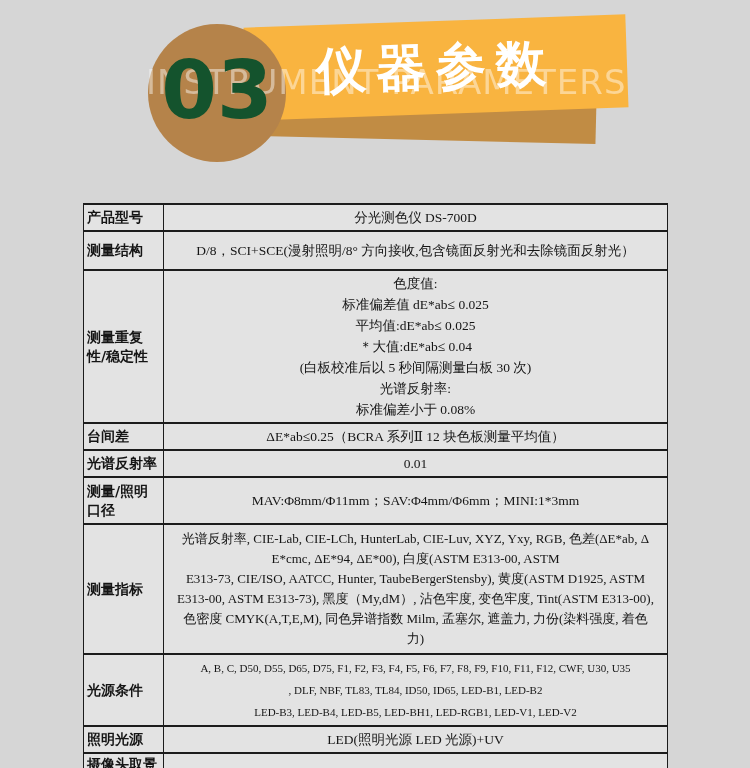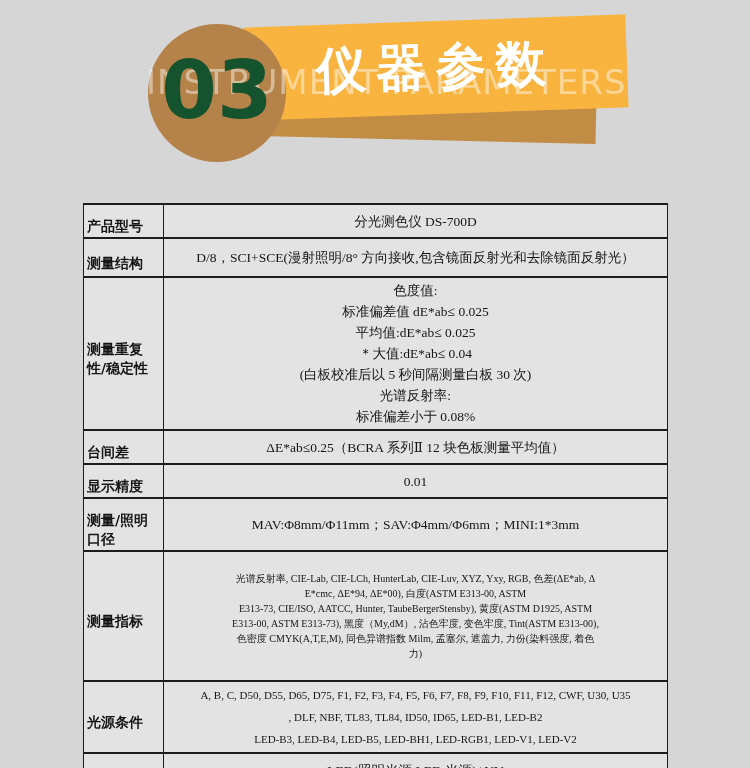--- a/index.html
+++ b/index.html
@@ -58,34 +58,34 @@
     border-bottom:2px solid #1c1c1c;
     border-left:1px solid #1c1c1c;
     border-right:1px solid #1c1c1c;
     vertical-align:middle;
     overflow:hidden;
   }
   td.lbl {
     width:80px;
     font-family:"DejaVu Sans","Liberation Sans",sans-serif;
     font-weight:700; font-size:14px; line-height:19px;
-    padding:12px 2px 1px 3px; text-align:left;
+    padding:1px 2px 1px 3px; text-align:left;
   }
   td.val {
     text-align:center; font-size:13.5px; line-height:21px;
     white-space:pre-line; padding:2px 4px;
   }
   tr.r1  { height:25px; }
   tr.r2  { height:39px; }
   tr.r3  { height:150px; }
   tr.r4  { height:25px; }
   tr.r5  { height:22px; }
   tr.r6  { height:47px; }
   tr.r7  { height:130px; }
-  tr.r7 td.val { font-size:10px; line-height:15px; }
+  tr.r7 td.val { font-size:13px; line-height:20px; }
   tr.r8  { height:67px; }
   tr.r8 td.val { font-size:11px; line-height:22px;margin-top:15px; }
   tr.r9  { height:23px;margin-left:44px; }
   tr.r10 { height:42px; }
 </style>
 </head>
 <body style="background: rgb(214, 214, 214);">
 
 <div class="header">
   <div class="banner-shadow" style="background: rgb(193, 140, 68);"></div>
@@ -114,21 +114,21 @@
 ＊大值:dE*ab≤ 0.04
 (白板校准后以 5 秒间隔测量白板 30 次)
 光谱反射率:
 标准偏差小于 0.08%</td>
     </tr>
     <tr class="r4">
       <td class="lbl">台间差</td>
       <td class="val">ΔE*ab≤0.25（BCRA 系列Ⅱ 12 块色板测量平均值）</td>
     </tr>
     <tr class="r5">
-      <td class="lbl">显示精度</td>
+      <td class="lbl">光谱反射率</td>
       <td class="val">0.01</td>
     </tr>
     <tr class="r6">
       <td class="lbl">测量/照明口径</td>
       <td class="val">MAV:Φ8mm/Φ11mm；SAV:Φ4mm/Φ6mm；MINI:1*3mm</td>
     </tr>
     <tr class="r7">
       <td class="lbl">测量指标</td>
       <td class="val">光谱反射率, CIE-Lab, CIE-LCh, HunterLab, CIE-Luv, XYZ, Yxy, RGB, 色差(ΔE*ab, Δ
 E*cmc, ΔE*94, ΔE*00), 白度(ASTM E313-00, ASTM

